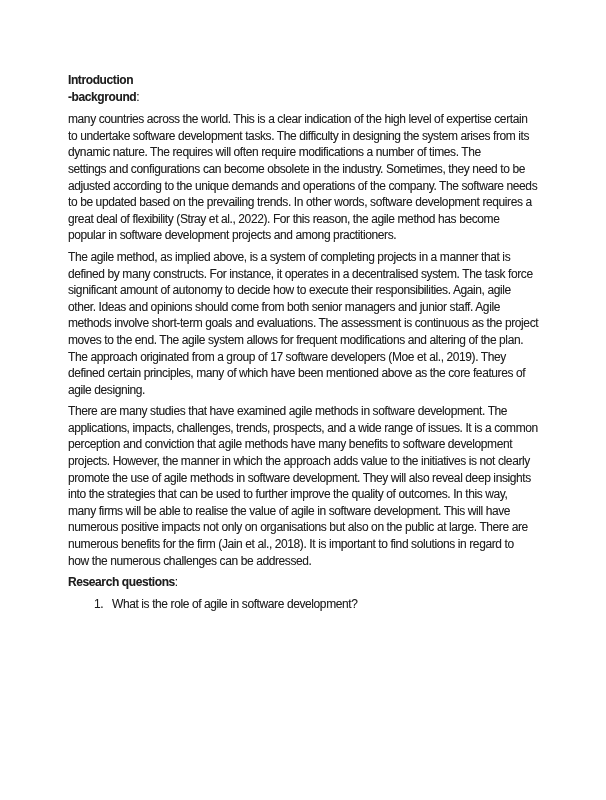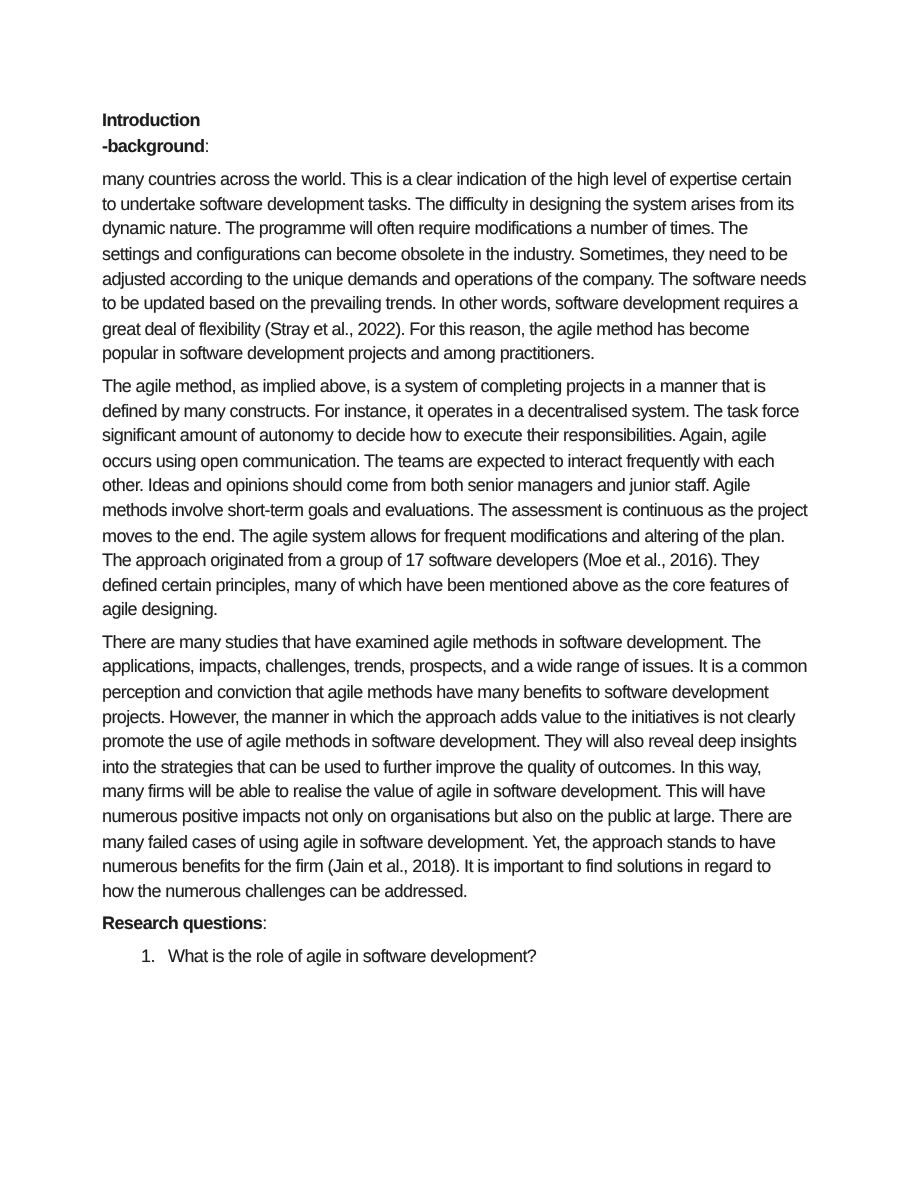--- a/index.html
+++ b/index.html
@@ -50,49 +50,47 @@
 
     <div class="heading-block">
       <div class="line bold">Introduction</div>
       <div class="line"><span class="bold">-background</span><span>:</span></div>
     </div>
 
     <div id="paragraphs">
         <div class="para">
           <div class="line">many countries across the world. This is a clear indication of the high level of expertise certain</div>
           <div class="line">to undertake software development tasks. The difficulty in designing the system arises from its</div>
-          <div class="line">dynamic nature. The programme will often require modifications a number of times. The</div>
+          <div class="line">dynamic nature. The requires will often require modifications a number of times. The</div>
           <div class="line">settings and configurations can become obsolete in the industry. Sometimes, they need to be</div>
           <div class="line">adjusted according to the unique demands and operations of the company. The software needs</div>
           <div class="line">to be updated based on the prevailing trends. In other words, software development requires a</div>
           <div class="line">great deal of flexibility (Stray et al., 2022). For this reason, the agile method has become</div>
           <div class="line">popular in software development projects and among practitioners.</div>
         </div>
         <div class="para">
           <div class="line">The agile method, as implied above, is a system of completing projects in a manner that is</div>
           <div class="line">defined by many constructs. For instance, it operates in a decentralised system. The task force</div>
           <div class="line">significant amount of autonomy to decide how to execute their responsibilities. Again, agile</div>
-          <div class="line">occurs using open communication. The teams are expected to interact frequently with each</div>
           <div class="line">other. Ideas and opinions should come from both senior managers and junior staff. Agile</div>
           <div class="line">methods involve short-term goals and evaluations. The assessment is continuous as the project</div>
           <div class="line">moves to the end. The agile system allows for frequent modifications and altering of the plan.</div>
-          <div class="line">The approach originated from a group of 17 software developers (Moe et al., 2016). They</div>
+          <div class="line">The approach originated from a group of 17 software developers (Moe et al., 2019). They</div>
           <div class="line">defined certain principles, many of which have been mentioned above as the core features of</div>
           <div class="line">agile designing.</div>
         </div>
         <div class="para">
           <div class="line">There are many studies that have examined agile methods in software development. The</div>
           <div class="line">applications, impacts, challenges, trends, prospects, and a wide range of issues. It is a common</div>
           <div class="line">perception and conviction that agile methods have many benefits to software development</div>
           <div class="line">projects. However, the manner in which the approach adds value to the initiatives is not clearly</div>
           <div class="line">promote the use of agile methods in software development. They will also reveal deep insights</div>
           <div class="line">into the strategies that can be used to further improve the quality of outcomes. In this way,</div>
           <div class="line">many firms will be able to realise the value of agile in software development. This will have</div>
           <div class="line">numerous positive impacts not only on organisations but also on the public at large. There are</div>
-          <div class="line">many failed cases of using agile in software development. Yet, the approach stands to have</div>
           <div class="line">numerous benefits for the firm (Jain et al., 2018). It is important to find solutions in regard to</div>
           <div class="line">how the numerous challenges can be addressed.</div>
         </div>
       </div>
 
     <div class="line rq-heading"><span class="bold">Research questions</span><span>:</span></div>
 
     <div id="questions">
         <div class="q-item">
           <span class="q-marker">1.</span>

